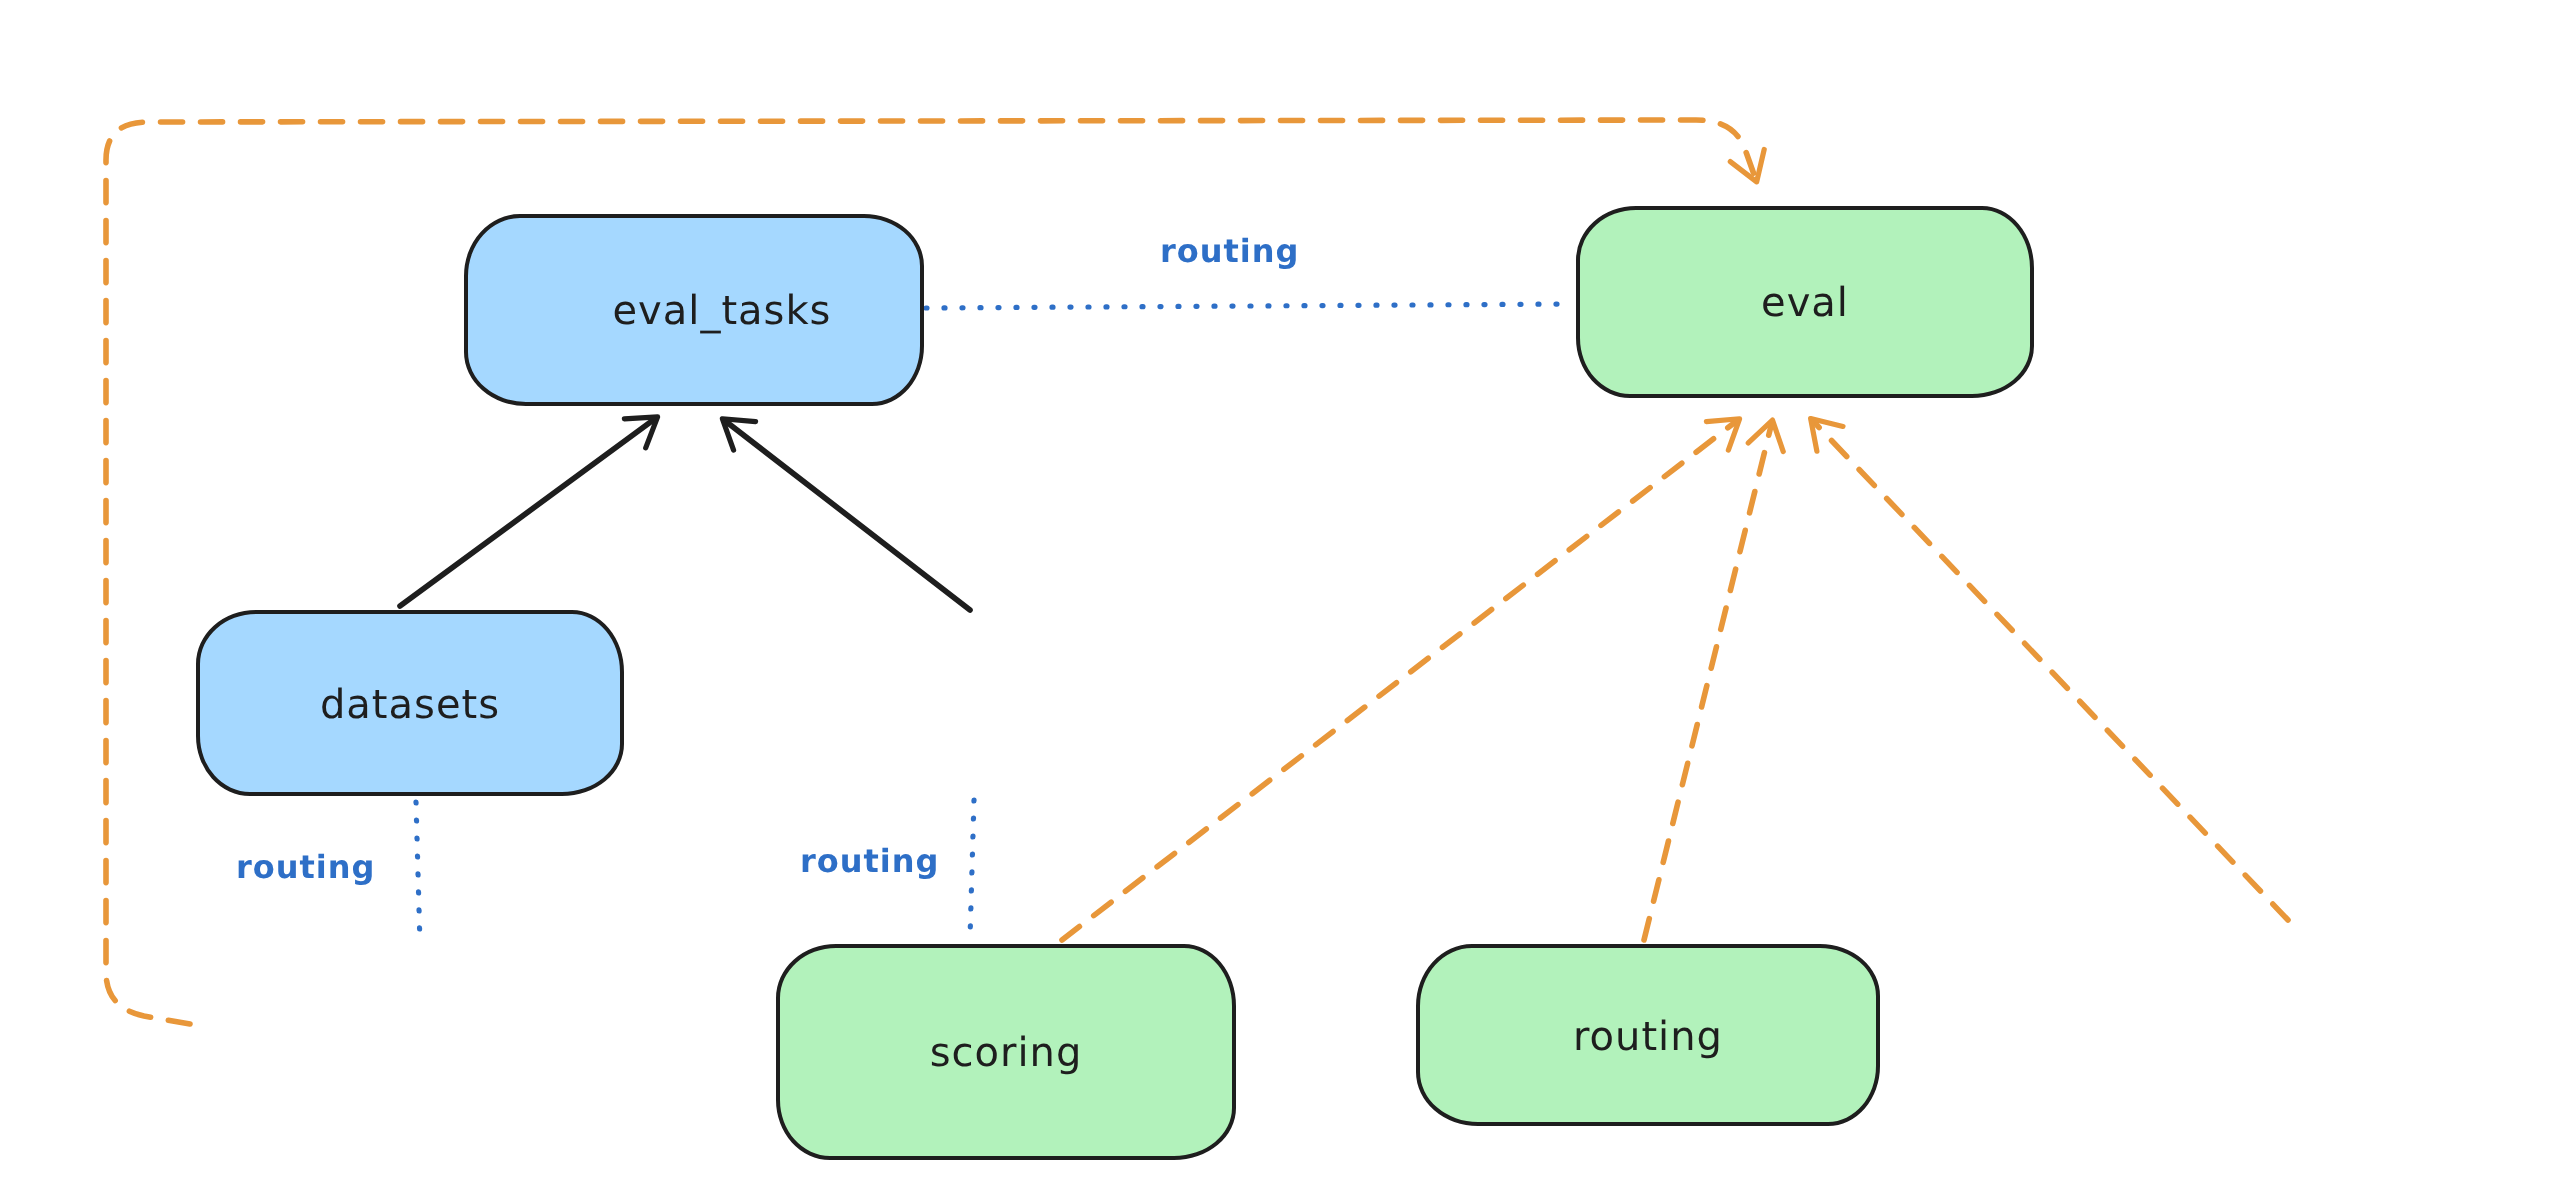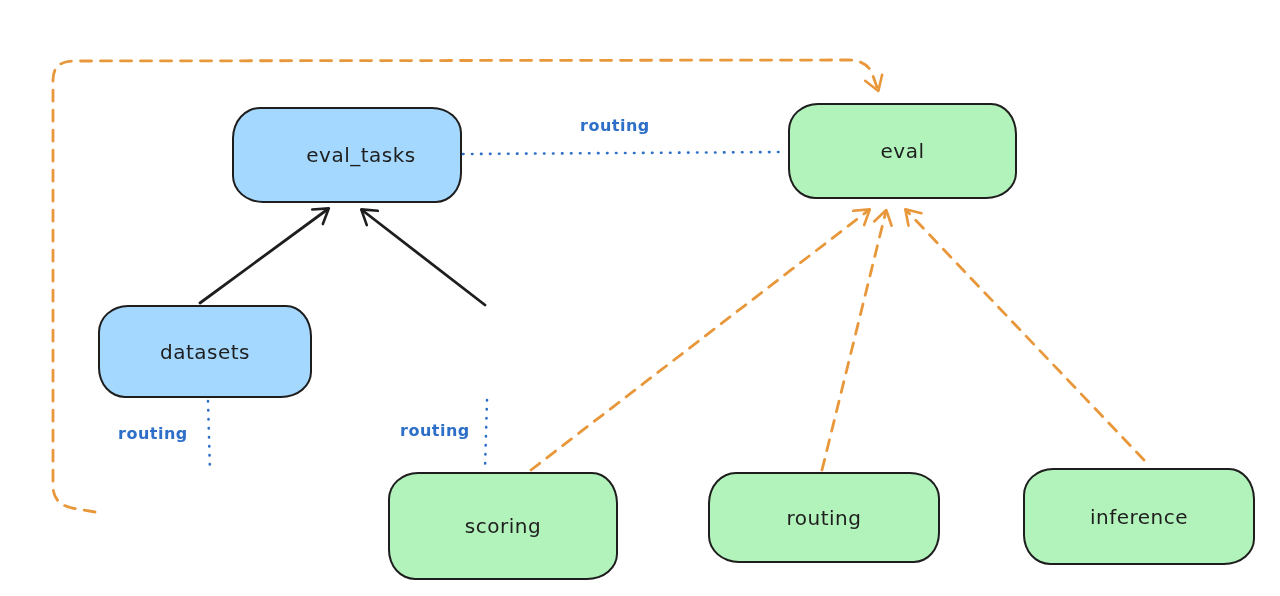--- a/index.html
+++ b/index.html
@@ -81,21 +81,18 @@
   </div>
   <div class="node blue r2" id="n-datasets">
     <span>datasets</span>
   </div>
   <div class="node green r2" id="n-scoring">
     <span>scoring</span>
   </div>
   <div class="node green r1" id="n-agents">
     <span>routing</span>
   </div>
-  <div class="node green r2" id="n-inference">
-    <span>inference</span>
-  </div>
 
   <div class="routing-label" id="r-top">routing</div>
   <div class="routing-label" id="r-datasets">routing</div>
   <div class="routing-label" id="r-scoring">routing</div>
 
 </div>
 
 </body></html>

